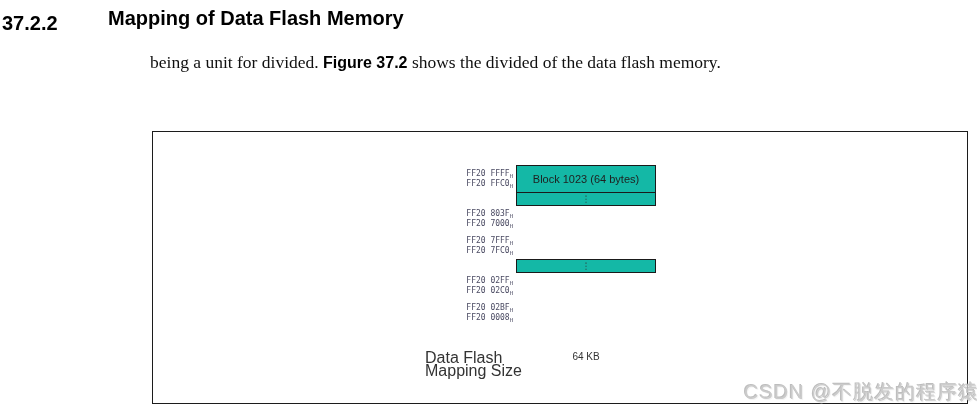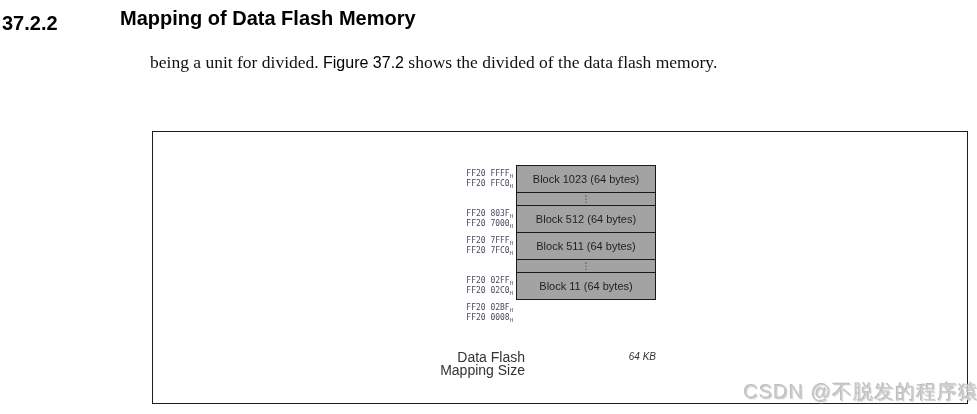--- a/index.html
+++ b/index.html
@@ -3,29 +3,29 @@
 <meta charset="utf-8">
 <style>
   html,body { margin:0; padding:0; background:#fff; }
   .page {
     position:relative; width:977px; height:414px; background:#ffffff;
     overflow:hidden; font-family:"Liberation Sans",sans-serif;
   }
 
   
   .sec-num  { position:absolute; left:2px;  top:12px; font-size:20px; font-weight:bold; color:#000; }
-  .sec-title{ position:absolute; left:120px; top:7px; font-size:20px; font-weight:bold; color:#000; }
+  .sec-title{ position:absolute; left:108px; top:7px; font-size:20px; font-weight:bold; color:#000; }
 
   
   .para {
     position:absolute; left:150px; top:47px;
     font-family:"Liberation Serif",serif; font-size:17.5px; line-height:30px;
     color:#101010; white-space:nowrap;
   }
-  .figref { font-family:"Liberation Sans",sans-serif; font-size:16px; font-weight:normal; color:#000; }
+  .figref { font-family:"Liberation Sans",sans-serif; font-size:16px; font-weight:bold; color:#000; }
 
   
   .figure-frame {
     position:absolute; left:152px; top:131px; width:814px; height:271px;
     border:1px solid #1c1c1c; background:#fff;
   }
 
   
   .diagram { position:absolute; left:261px; top:33px; display:flex; flex-direction:column; }
   .drow { display:flex; align-items:stretch; }
@@ -35,32 +35,32 @@
   .addr {
     width:102px; padding-right:3px; box-sizing:border-box;
     display:flex; flex-direction:column; justify-content:center; align-items:flex-end;
     font-family:"DejaVu Sans Mono",monospace; font-size:8px; line-height:10px;
     color:#4a4a62; white-space:nowrap;
   }
   .addr .sub { font-size:5.5px; position:relative; bottom:-2px; }
   .bbox {
     width:140px; box-sizing:border-box; border:1.5px solid #1a1a1a;
     display:flex; align-items:center; justify-content:center;
-    font-size:11px; color:#1f1f1f; background:#a3a3a3;
+    font-size:11px; color:#1f1f1f; background:#14b8a6;
   }
   .dotsbox { font-size:9px; line-height:1; color:#333; }
 
   
   .size-label {
-    position:absolute; left:272px; top:219px; width:100px; text-align:right;
-    font-size:14px; line-height:13px; color:#333;
+    position:absolute; left:272px; top:219px; width:100px; text-align:left;
+    font-size:16px; line-height:13px; color:#333;
   }
   .size-value {
-    position:absolute; left:363px; top:219px; width:140px; text-align:right;
-    font-size:10px; color:#333;font-style:italic;
+    position:absolute; left:363px; top:219px; width:140px; text-align:center;
+    font-size:10px; color:#333;
   }
 
   
   .watermark {
     position:absolute; left:744px; top:379px;
     font-size:20px; letter-spacing:1px; color:#cbcbcb;
     text-shadow:-1px -1px 0 #bdbdbd, 1px 1px 0 #f5f5f5;
     white-space:nowrap;
   }
 </style>
@@ -95,50 +95,41 @@
         <div class="bbox dotsbox">
             <span>⋮</span>
           </div>
       </div>
 
       <div class="drow block">
         <div class="addr">
           <div><span>FF20 803F</span><span class="sub">H</span></div>
           <div><span>FF20 7000</span><span class="sub">H</span></div>
         </div>
-        <div class="bbox">
-            <span>Block 512 (64 bytes)</span>
-          </div>
       </div>
 
       <div class="drow block">
         <div class="addr">
           <div><span>FF20 7FFF</span><span class="sub">H</span></div>
           <div><span>FF20 7FC0</span><span class="sub">H</span></div>
         </div>
-        <div class="bbox">
-            <span>Block 511 (64 bytes)</span>
-          </div>
       </div>
 
       <div class="drow dots">
         <div class="addr"></div>
         <div class="bbox dotsbox">
             <span>⋮</span>
           </div>
       </div>
 
       <div class="drow block">
         <div class="addr">
           <div><span>FF20 02FF</span><span class="sub">H</span></div>
           <div><span>FF20 02C0</span><span class="sub">H</span></div>
         </div>
-        <div class="bbox">
-            <span>Block 11 (64 bytes)</span>
-          </div>
       </div>
 
       <div class="drow block">
         <div class="addr">
           <div><span>FF20 02BF</span><span class="sub">H</span></div>
           <div><span>FF20 0008</span><span class="sub">H</span></div>
         </div>
       </div>
 
     </div>

